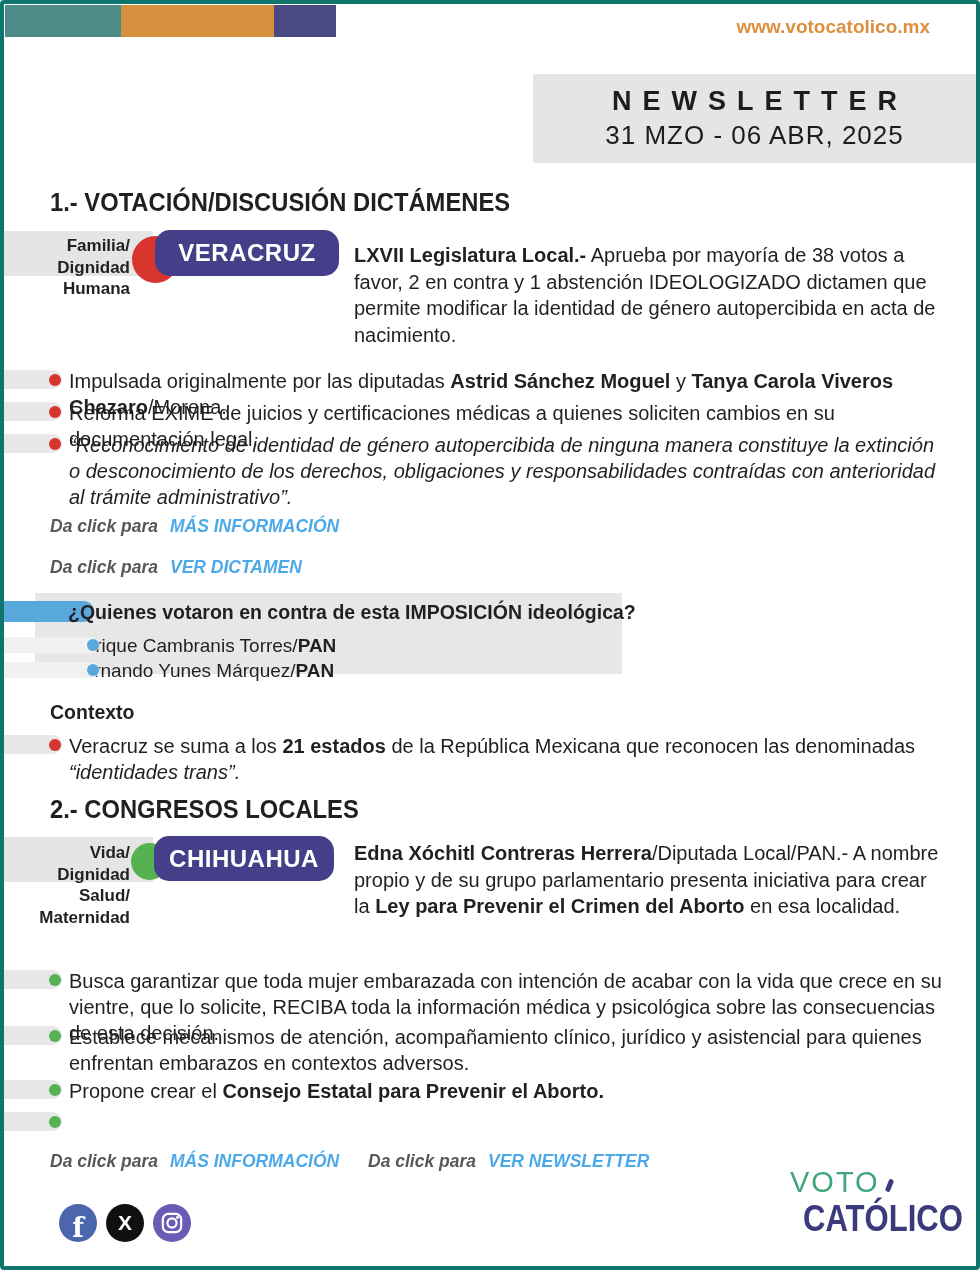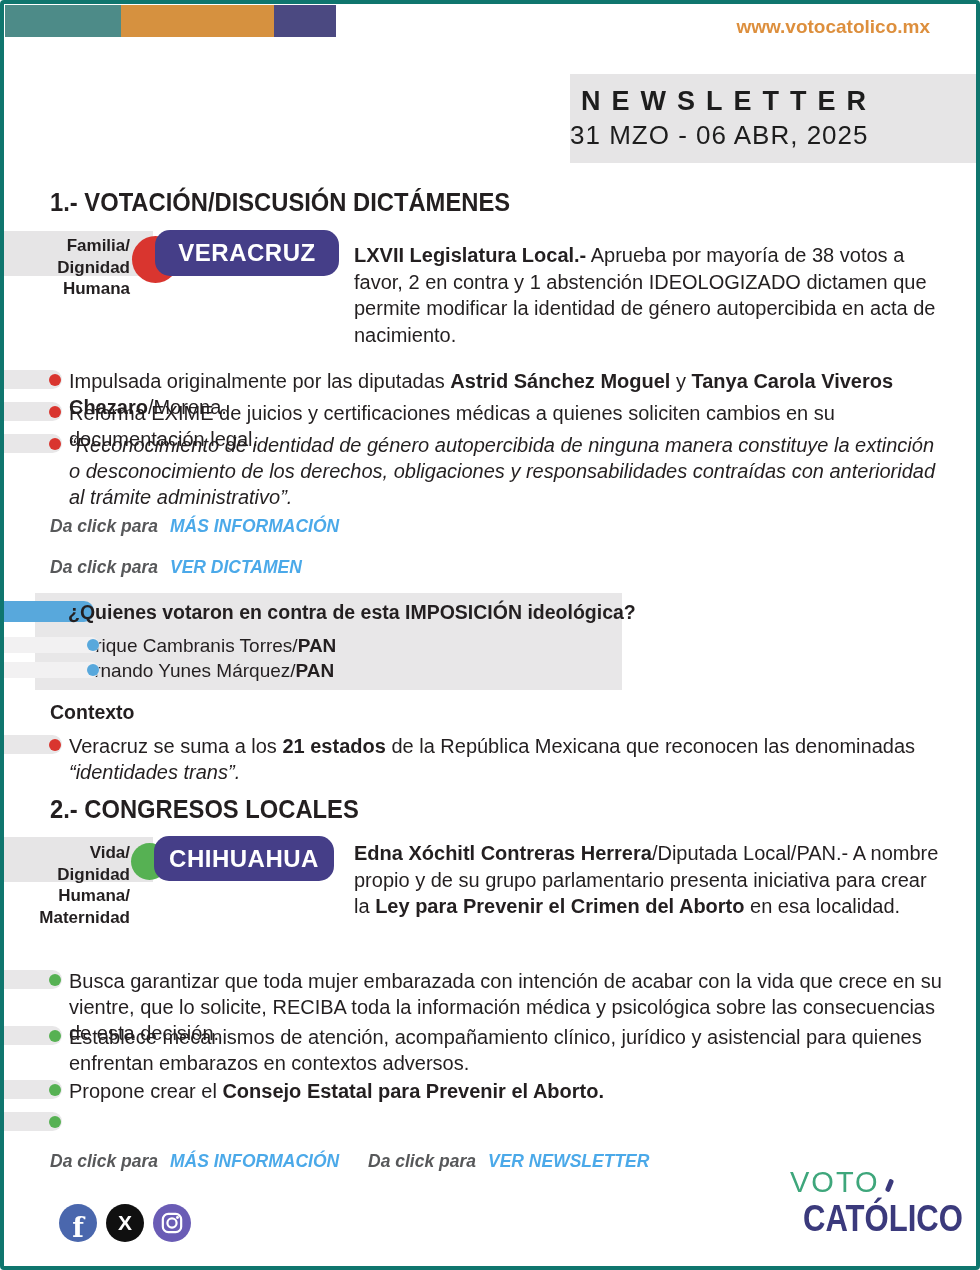--- a/index.html
+++ b/index.html
@@ -11,22 +11,22 @@
   .i { font-style:italic; }
 
   
   .topbar { position:absolute; top:1px; left:1px; height:32px; display:flex; }
   .seg-teal   { width:116px; background:#4d8b88; }
   .seg-orange { width:153px; background:#d6913f; }
   .seg-purple { width:62px;  background:#4b4981; }
   .site-url { position:absolute; top:12px; right:46px; font-size:19px; font-weight:700; color:#dd8f3d; }
 
   
-  .nl-box { position:absolute; top:70px; right:0; width:406px; height:89px; background:#e6e5e6;
-            display:flex; flex-direction:column; justify-content:center; gap:3px; }
+  .nl-box { position:absolute; top:70px; right:0; width:443px; height:89px; background:#e6e5e6;
+            display:flex; flex-direction:column; align-items:center; justify-content:center; gap:3px; }
   .nl-title { font-size:27px; font-weight:700; letter-spacing:11px; margin-left:11px; color:#1d1d1d; }
   .nl-date  { font-size:26px; letter-spacing:1px; color:#1d1d1d; }
 
   .sec-title { position:absolute; left:46px; font-size:25px; font-weight:700; white-space:nowrap;
                transform:scaleX(.95); transform-origin:left center; }
 
   
   .tag-strip { position:absolute; left:0; width:149px; background:#e6e5e6; }
   .tag-text  { position:absolute; left:0; text-align:right; font-weight:700; font-size:17px; line-height:21.5px; }
   .circle { position:absolute; border-radius:50%; }
@@ -45,21 +45,21 @@
   .dot-red   { background:#d9352f; }
   .dot-green { background:#56b153; }
   .bullet .btext { margin-left:65px; width:880px; font-size:20px; line-height:26px; }
 
   
   .link-row { position:absolute; font-size:17.5px; font-weight:700; font-style:italic; white-space:nowrap; }
   .link-prefix { color:#57585a; margin-right:12px; }
   .link-label  { color:#4ba9e9; text-decoration:none; cursor:pointer; }
 
   
-  .votebox { position:absolute; left:31px; top:589px; width:587px; height:97px; background:#e8e7e8; }
+  .votebox { position:absolute; left:31px; top:589px; width:587px; height:81px; background:#e8e7e8; }
   .vb-bar { position:absolute; left:-31px; top:8px; width:90px; height:21px; background:#58a8dc;
             border-radius:0 10px 10px 0; }
   .vb-q   { position:absolute; left:33px; top:8px; font-size:19.5px; font-weight:700; white-space:nowrap; }
   .vb-row { position:absolute; left:0; width:560px; height:20px; }
   .vb-row .bar { position:absolute; left:-31px; top:2px; width:95px; height:16px; background:#f2f1f2;
                  border-radius:0 8px 8px 0; }
   .vb-row .dot { position:absolute; left:52px; top:4px; width:12px; height:12px; border-radius:50%; background:#58a8dc; }
   .vb-row .vtext { margin-left:37px; font-size:19px; }
 
   .ctx-heading { position:absolute; left:46px; font-size:19.5px; font-weight:700; }
@@ -153,21 +153,21 @@
     <span class="dot dot-red"></span>
     <p class="btext"><span>Veracruz se suma a los </span><span class="b">21 estados</span><span> de la República Mexicana que reconocen las denominadas </span><span class="i">“identidades trans”.</span></p>
   </div>
 
   <div class="sec-title" style="top:791px;">2.- CONGRESOS LOCALES</div>
 
   <div class="tag-strip" style="top:833px;height:45px;"></div>
   <div class="tag-text" style="top:838px;width:126px;">
       <div>Vida/</div>
       <div>Dignidad</div>
-      <div>Humana/</div>
+      <div>Salud/</div>
       <div>Maternidad</div>
     </div>
   <div class="circle c-green" style="left:127px;top:839px;width:37px;height:37px;"></div>
   <div class="pill" style="left:150px;top:832px;width:180px;height:45px;">CHIHUAHUA</div>
 
   <p class="lead" style="top:836px;"><span class="b">Edna Xóchitl Contreras Herrera</span><span>/Diputada Local/PAN.- A nombre propio y de su grupo parlamentario presenta iniciativa para crear la </span><span class="b">Ley para Prevenir el Crimen del Aborto</span><span> en esa localidad.</span></p>
 
   <div class="bullet" style="top:964px;">
     <span class="bar"></span>
     <span class="dot dot-green"></span>

